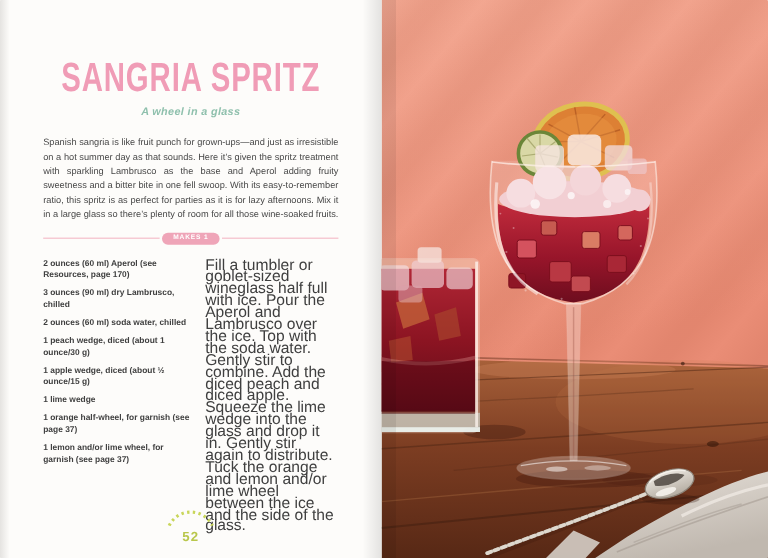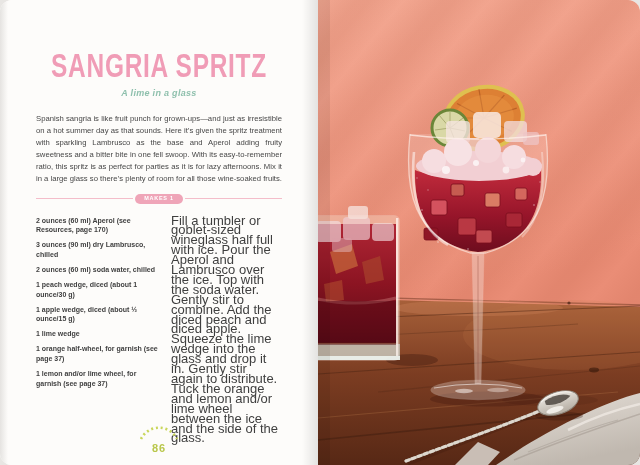--- a/index.html
+++ b/index.html
@@ -1,16 +1,16 @@
 <!DOCTYPE html>
 <html><head>
 <meta charset="utf-8">
 <style>
   html,body{margin:0;padding:0;background:#e8e6e3;font-family:"Liberation Sans",sans-serif;}
-  .spread{position:relative;width:640px;height:465px;background:#fdfcfa;border-radius:12px;overflow:hidden;}
+  .spread{position:relative;width:640px;height:465px;background:#fdfcfa;border-radius:1px;overflow:hidden;}
   
   .page-left{position:absolute;left:0;top:0;width:318px;height:465px;background:#fdfcfa;}
   .edge-left{position:absolute;left:0;top:0;bottom:0;width:8px;
     background:linear-gradient(to right,rgba(120,115,110,0.18),rgba(120,115,110,0));}
   .title{margin:46px 0 0 0;text-align:center;color:#f09cb6;font-size:34px;font-weight:700;
     letter-spacing:1px;transform:scaleX(0.72);white-space:nowrap;}
   .subtitle{text-align:center;color:#8fc0ad;font-style:italic;font-weight:700;font-size:9px;
     letter-spacing:.3px;margin-top:3px;}
   .headnote{margin:15px 36px 0;font-size:7.7px;line-height:12px;color:#474747;
     text-align:justify;text-align-last:left;}
@@ -30,21 +30,21 @@
   .page-right{position:absolute;left:318px;top:0;width:322px;height:465px;}
   .page-right svg{display:block;}
 </style>
 </head>
 <body>
 
 <div class="spread">
 
   <div class="page-left">
     <h1 class="title">SANGRIA SPRITZ</h1>
-    <div class="subtitle">A lime in a glass</div>
+    <div class="subtitle">A wheel in a glass</div>
     <p class="headnote">Spanish sangria is like fruit punch for grown-ups—and just as irresistible on a hot summer day as that sounds. Here it’s given the spritz treatment with sparkling Lambrusco as the base and Aperol adding fruity sweetness and a bitter bite in one fell swoop. With its easy-to-remember ratio, this spritz is as perfect for parties as it is for lazy afternoons. Mix it in a large glass so there’s plenty of room for all those wine-soaked fruits.</p>
 
     <div class="divider">
       <span class="line"></span>
       <span class="badge">MAKES 1</span>
       <span class="line"></span>
     </div>
 
     <div class="columns">
       <ul class="ingredients">
@@ -57,21 +57,21 @@
         <li>1 orange half-wheel, for garnish (see page 37)</li>
         <li>1 lemon and/or lime wheel, for garnish (see page 37)</li>
       </ul>
       <p class="instructions">Fill a tumbler or goblet-sized wineglass half full with ice. Pour the Aperol and Lambrusco over the ice. Top with the soda water. Gently stir to combine. Add the diced peach and diced apple. Squeeze the lime wedge into the glass and drop it in. Gently stir again to distribute. Tuck the orange and lemon and/or lime wheel between the ice and the side of the glass.</p>
     </div>
 
     <div class="footer">
       <svg width="46" height="14" viewBox="0 0 46 14">
         <path d="M5 13 A 20 20 0 0 1 41 13" fill="none" stroke="#c9d65a" stroke-width="2.6" stroke-dasharray="2 2.8"></path>
       </svg>
-      <div class="pagenum">86</div>
+      <div class="pagenum">52</div>
     </div>
     <div class="edge-left"></div>
   </div>
 
   <div class="page-right">
     <svg width="322" height="465" viewBox="0 0 322 465">
       <defs>
         <linearGradient id="bgGrad" x1="0" y1="0" x2="0.25" y2="1">
           <stop offset="0" stop-color="#f3a892"></stop>
           <stop offset="0.55" stop-color="#ef9a84"></stop>

